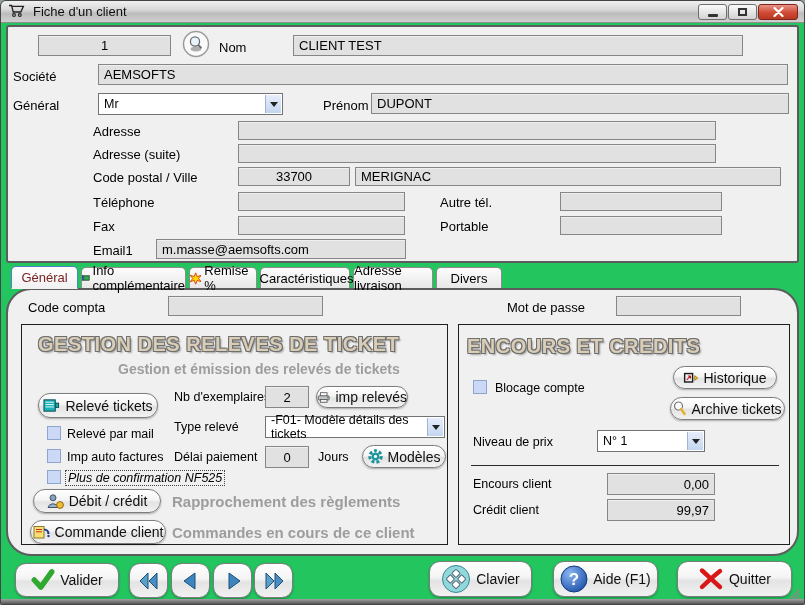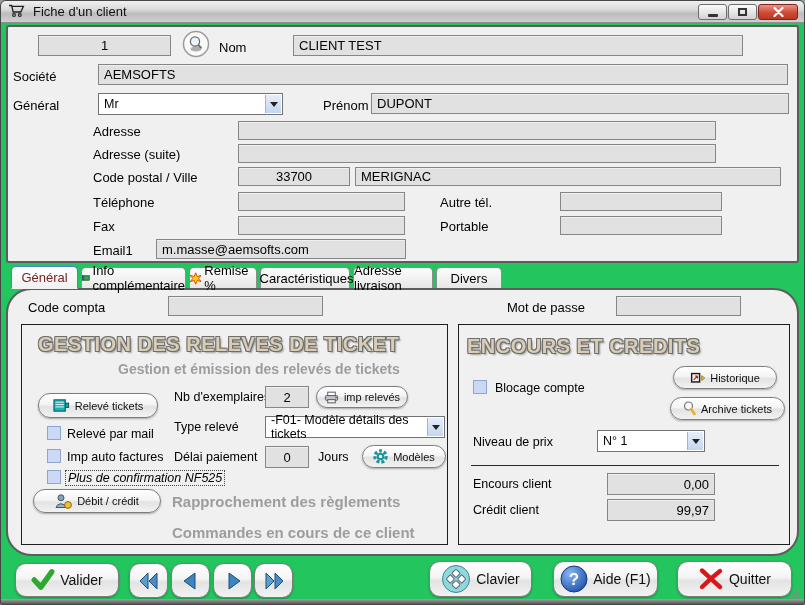--- a/index.html
+++ b/index.html
@@ -39,21 +39,21 @@
     background:linear-gradient(#e7eefb,#c3d6ef);border-left:1px solid #9db4d2;
     display:flex;align-items:center;justify-content:center;}
   .combo .combo-btn::after{content:"";border:4px solid transparent;border-top:5px solid #222;margin-top:5px;}
   
   .cb{position:absolute;width:14px;height:14px;background:#cbd9f6;border:1px solid #8da6cf;}
   
   .pill{position:absolute;display:flex;align-items:center;justify-content:center;gap:5px;
     border:1px solid #7d7d7d;border-radius:12px;
     background:linear-gradient(180deg,#ffffff 0%,#f4f4f4 45%,#e3e3e3 55%,#f2f2f2 100%);
     box-shadow:0 1px 2px rgba(0,0,0,.3), inset 0 1px 0 #fff;
-    font-size:11px;color:#101010;white-space:nowrap;}
+    font-size:14px;color:#101010;white-space:nowrap;}
   .pill.big{font-size:14px;border-radius:11px;}
   
   .tab{position:absolute;top:1px;height:21px;display:flex;align-items:center;justify-content:center;
     gap:3px;font-size:13px;border:1px solid #8c8c8c;border-bottom:none;border-radius:5px 5px 0 0;
     background:linear-gradient(#fdfdfd,#e7e7e7);color:#000;z-index:2;}
   .tab.sel{top:0;height:23px;border:1px solid #4f83c4;border-bottom:1px solid #f2f2f2;
     background:linear-gradient(#ffffff,#f1f1f1);color:#7a2323;z-index:4;}
   
   .group{position:absolute;border:1px solid #1e1e1e;background:#f0f0f0;}
   .gtitle{position:absolute;font-weight:bold;font-size:20px;letter-spacing:.5px;white-space:nowrap;
@@ -240,20 +240,30 @@
       <div class="pill" style="left:11px;top:164px;width:128px;height:24px;">
         <svg width="17" height="15" viewBox="0 0 17 15">
           <circle cx="6" cy="3.8" r="3" fill="#8aa0b8" stroke="#44566a"></circle>
           <path d="M1 13.5 a5.2 5.2 0 0 1 10 0 z" fill="#9ab0c8" stroke="#44566a"></path>
           <circle cx="13" cy="11" r="3.4" fill="#f0c030" stroke="#8f6810"></circle>
         </svg>
         <span>Débit / crédit</span>
       </div>
       <div class="gsub" style="left:150px;top:168px;font-size:15px;">Rapprochement des règlements</div>
 
+      <div class="pill" style="left:8px;top:195px;width:136px;height:24px;">
+        <svg width="17" height="14" viewBox="0 0 17 14">
+          <rect x="1" y="1.5" width="10" height="11.5" fill="#f8e070" stroke="#8a7a30"></rect>
+          <line x1="3" y1="4.5" x2="9" y2="4.5" stroke="#c03020" stroke-width="1"></line>
+          <line x1="3" y1="6.8" x2="9" y2="6.8" stroke="#c03020" stroke-width="1"></line>
+          <path d="M11 4.5 a4.5 4.5 0 0 1 4.5 4.5" stroke="#1f3f8f" stroke-width="2.2" fill="none"></path>
+          <circle cx="15.5" cy="11" r="1.2" fill="#1f3f8f"></circle>
+        </svg>
+        <span>Commande client</span>
+      </div>
       <div class="gsub" style="left:150px;top:199px;font-size:15px;">Commandes en cours de ce client</div>
     </div>
 
     <div class="group" style="left:450px;top:34px;width:332px;height:221px;">
       <div class="gtitle" style="left:8px;top:10px;">ENCOURS ET CREDITS</div>
 
       <span class="cb" style="left:14px;top:55px;"></span>
       <span class="lbl sm" style="left:36px;top:56px;">Blocage compte</span>
 
       <div class="pill" style="left:214px;top:41px;width:104px;height:23px;">

